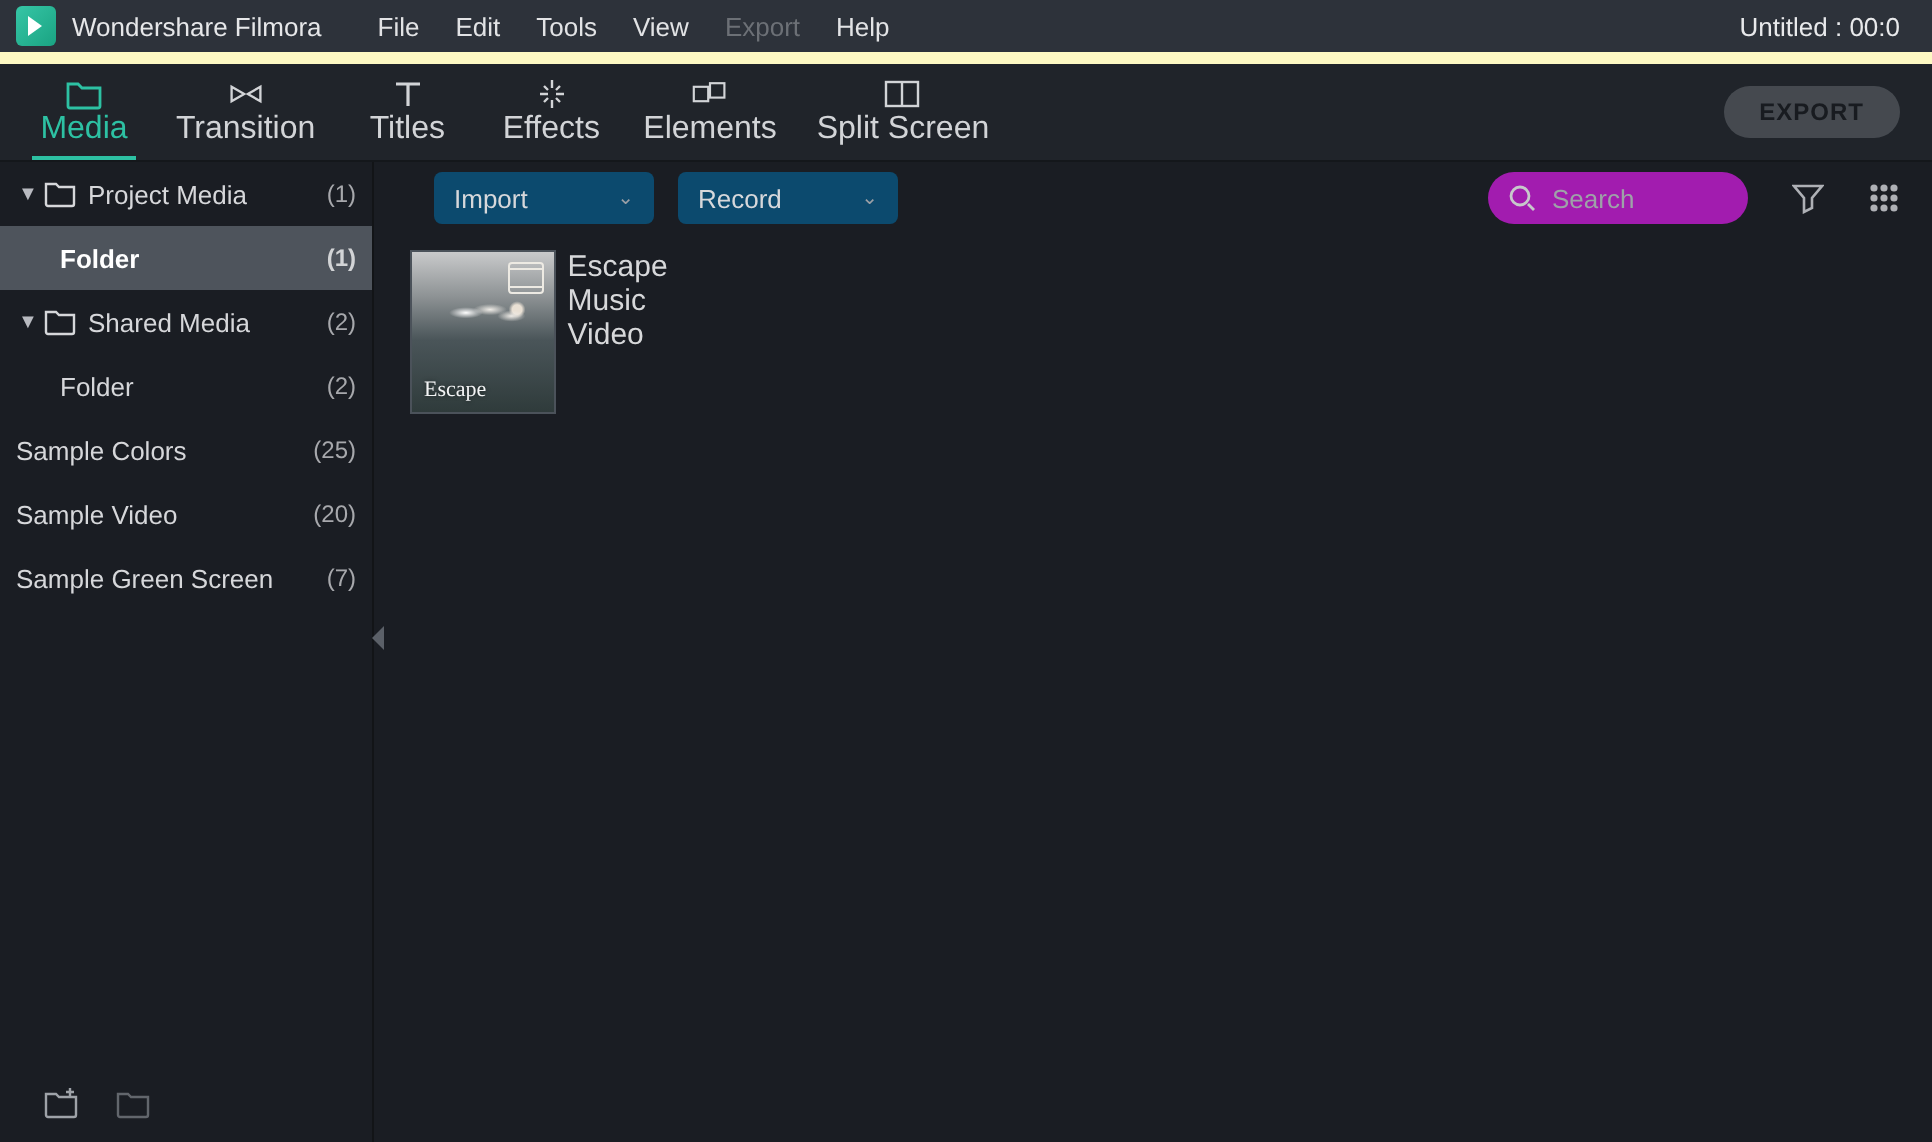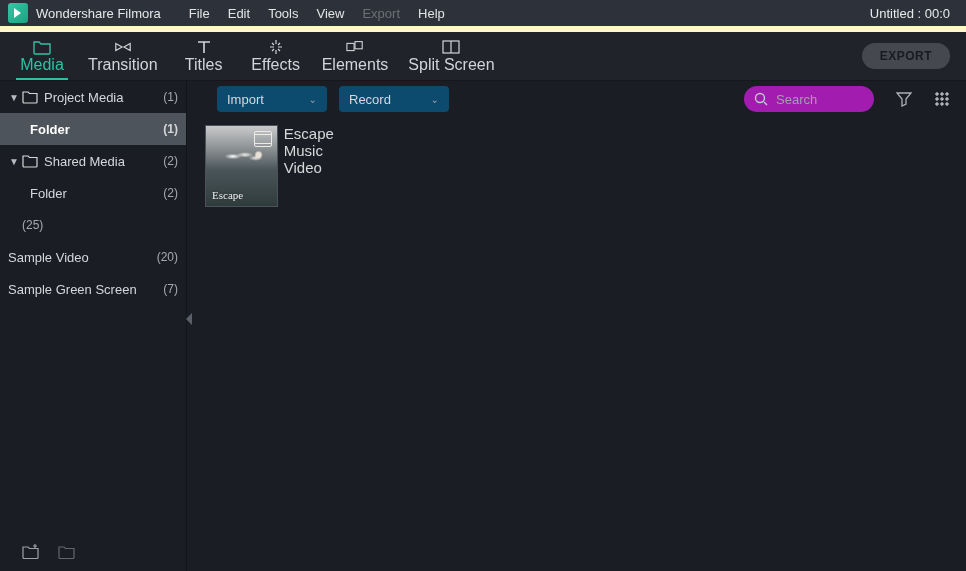--- a/index.html
+++ b/index.html
@@ -361,20 +361,21 @@
         <span class="count">(2)</span>
       </div>
 
       <div class="tree-row indent1">
         <span class="name">Folder</span>
         <span class="count">(2)</span>
       </div>
 
       <div class="tree-row">
         <span class="caret"></span>
+        <span class="name" style="margin-left:-14px">Sample Colors</span>
         <span class="count">(25)</span>
       </div>
 
       <div class="tree-row">
         <span class="caret"></span>
         <span class="name" style="margin-left:-14px">Sample Video</span>
         <span class="count">(20)</span>
       </div>
 
       <div class="tree-row">

